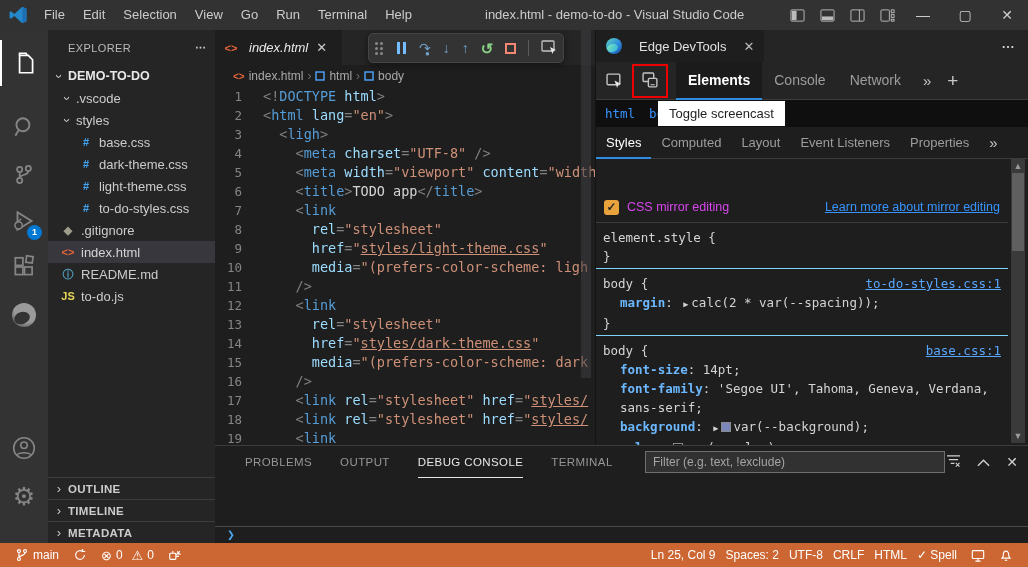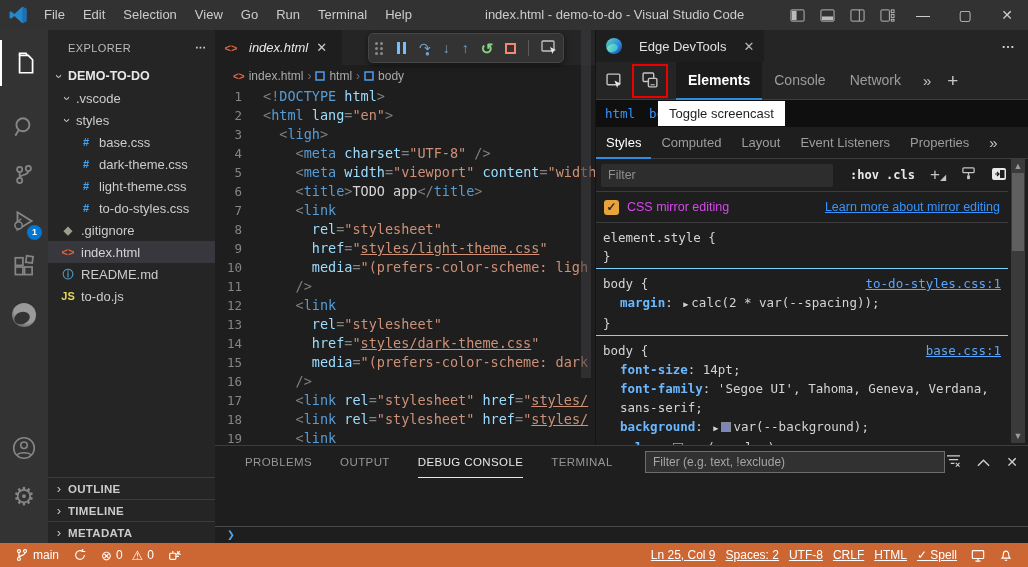--- a/index.html
+++ b/index.html
@@ -111,21 +111,21 @@
   .panel-filter { position:absolute; left:430px; top:5px; width:300px; height:22px; background:#313131; border:1px solid #6e6e6e; color:#ccc; font-size:12px; padding:0 7px; }
   .panel-filter::placeholder { color:#a5a5a5; }
   .panel-icons { position:absolute; right:10px; top:0; height:32px; display:flex; align-items:center; gap:16px; color:#cfcfcf; font-size:14px; }
   .console-body { position:absolute; top:32px; left:0; right:0; bottom:17px; }
   .console-input { position:absolute; left:0; right:0; bottom:0; height:17px; border-top:1px solid #4a4a4a; }
   .prompt { position:absolute; left:12px; bottom:1px; color:#4fa6f0; font-weight:bold; font-size:13px; font-family:"DejaVu Sans Mono",monospace; }
 
   
   .statusbar { position:absolute; bottom:0; left:0; right:0; height:24px; display:flex; align-items:center; color:#ffffff; font-size:12px; padding:0 10px; gap:4px; }
   .st-item { display:flex; align-items:center; gap:4px; padding:0 5px; height:24px; white-space:nowrap; }
-  .st-right { margin-left:auto; display:flex; align-items:center;text-decoration:underline; }
+  .st-right { margin-left:auto; display:flex; align-items:center; }
   .st-ico { font-size:13px; }
   svg.sbi { width:14px; height:14px; fill:none; stroke:#fff; stroke-width:1.3; }
 </style>
 </head>
 <body>
 
 <div id="app">
 
   <div class="titlebar">
     <svg class="vscode-logo" viewBox="0 0 100 100">
@@ -399,35 +399,20 @@
       </div>
     <div class="tooltip">Toggle screencast</div>
     <div class="dt-styletabs" id="style-tabs">
         <span class="dt-stab active">Styles</span>
         <span class="dt-stab">Computed</span>
         <span class="dt-stab">Layout</span>
         <span class="dt-stab">Event Listeners</span>
         <span class="dt-stab">Properties</span>
         <span class="dt-chevmore">»</span>
       </div>
-    <div class="dt-filterrow">
-      <input class="dt-filter" placeholder="Filter" style="">
-      <span class="pseudo" id="pseudo-btns">:hov   .cls</span>
-      <span class="frow-ico" style="font-size:17px">+<span style="font-size:8px">◢</span></span>
-      <span class="frow-ico"><svg width="15" height="15" viewBox="0 0 16 16">
-            <rect x="2" y="2" width="12" height="5" rx="1" fill="none" stroke="#c5c5c5" stroke-width="1.3"></rect>
-            <path d="M8 7v3" stroke="#c5c5c5" stroke-width="1.3"></path>
-            <rect x="6.5" y="10" width="3" height="4" fill="#c5c5c5"></rect>
-          </svg></span>
-      <span class="frow-ico"><svg width="16" height="14" viewBox="0 0 16 14">
-            <rect x="1" y="1" width="14" height="12" rx="2" fill="#e8e8e8"></rect>
-            <rect x="9" y="3" width="4.5" height="8" fill="#1e1e1e"></rect>
-            <path d="M4 7h4M6 5l2 2-2 2" stroke="#1e1e1e" stroke-width="1.2" fill="none"></path>
-          </svg></span>
-    </div>
     <div class="dt-mirror">
       <span class="cb">✓</span>
       <span class="mirror-label">CSS mirror editing</span>
       <a class="mirror-link">Learn more about mirror editing</a>
     </div>
     <div class="dt-rules" id="dt-rules">
         <div class="rule">
           <div class="rule-head">
             <span class="sel">element.style {</span>
           </div>

